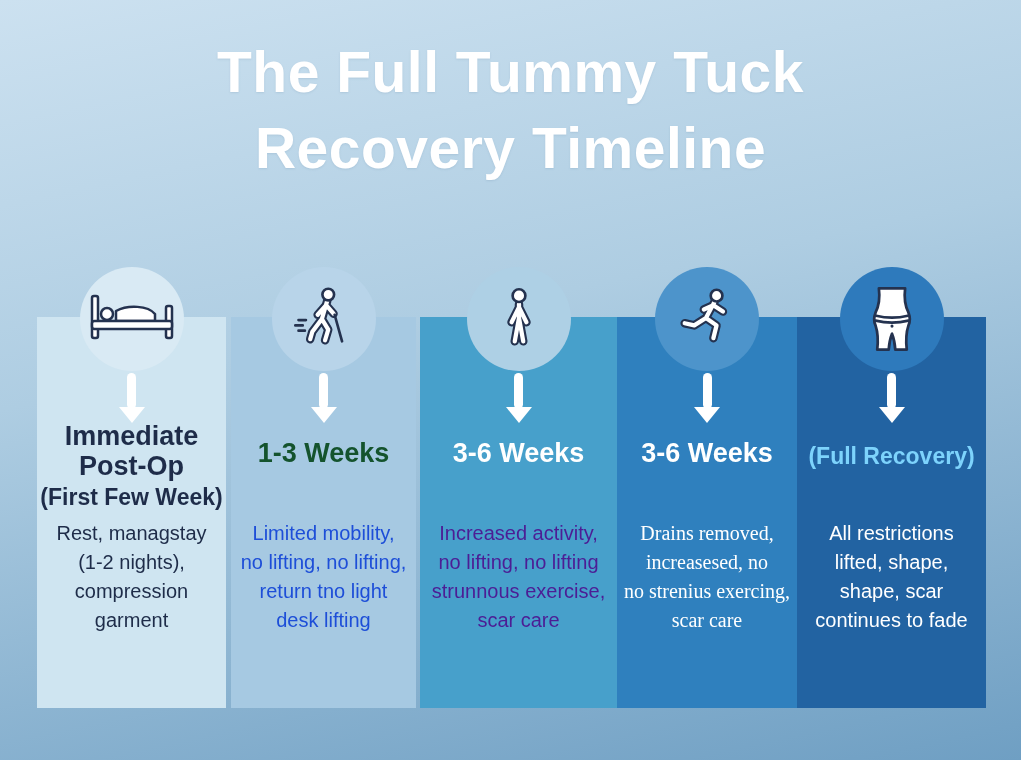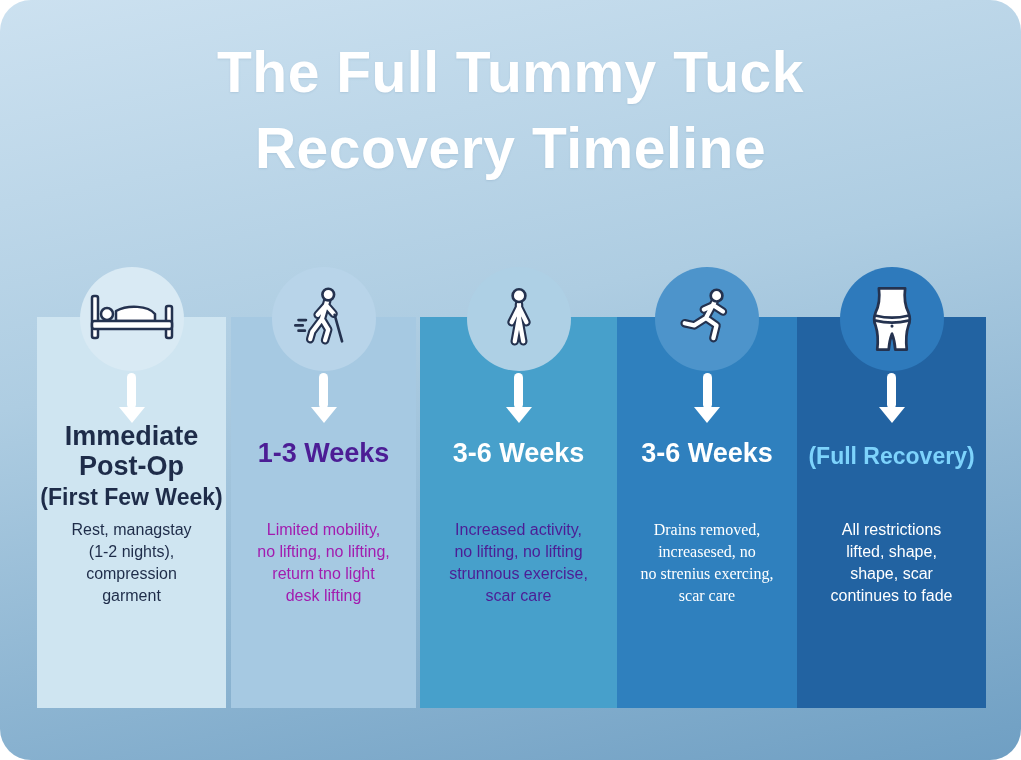--- a/index.html
+++ b/index.html
@@ -3,21 +3,20 @@
 <meta charset="utf-8">
 <style>
   html, body { margin: 0; padding: 0; }
   body {
     width: 1021px; height: 760px; overflow: hidden;
     font-family: "Liberation Sans", sans-serif;
   }
   .canvas {
     position: relative; width: 1021px; height: 760px;
     background: linear-gradient(168deg, #cce1f0 0%, #aecde2 42%, #6f9fc3 100%);
-    border-radius: 31px;
   }
   .title {
     position: absolute; top: 34px; left: 0; width: 100%;
     text-align: center; color: #ffffff; font-weight: bold;
     font-size: 57px; line-height: 76px; white-space: pre-line;
     letter-spacing: 0.5px;
     text-shadow: 0 1px 2px rgba(120,150,180,0.25);
   }
   .col {
     position: absolute; top: 317px; height: 391px;
@@ -53,21 +52,21 @@
   .col2 .heading-block, .col3 .heading-block, .col4 .heading-block { top: 121px; }
   .col5 .heading-block { top: 123px; }
   .heading {
     font-size: 27px; font-weight: bold; line-height: 30px; white-space: pre-line;
   }
   .subheading {
     font-size: 23px; font-weight: 600; line-height: 28px; margin-top: 2px; text-align: center;
   }
   .body-text {
     position: absolute; top: 202px; left: -10px; right: -10px;
-    text-align: center; font-size: 16px; line-height: 22px;
+    text-align: center; font-size: 20px; line-height: 29px;
     white-space: pre-line;
   }
   .icon-svg { display: block; }
 </style>
 </head>
 <body>
 
 <div class="canvas" style="background: linear-gradient(168deg, rgb(204, 225, 240) 0%, rgb(174, 205, 226) 42%, rgb(111, 159, 195) 100%);">
 
   <div class="title" style="color: rgb(255, 255, 255);">The Full Tummy Tuck
@@ -110,23 +109,23 @@
         <circle cx="36" cy="9" r="5.5" fill="#ffffff" stroke="#24324f" stroke-width="2.5"></circle>
         <path d="M42 28 L49 53" stroke="#24324f" stroke-width="2.5"></path>
         <path d="M8 33 H15 M5 38 H12 M8 43 H14" stroke="#24324f" stroke-width="2.5"></path>
       </svg>
     </div>
     <div class="arrow">
       <div class="stem"></div>
       <div class="head"></div>
     </div>
     <div class="heading-block">
-      <div class="heading" style="color: #4c1d95;">1-3 Weeks</div>
-    </div>
-    <div class="body-text" style="color: #a21caf;">Limited mobility,
+      <div class="heading" style="color: #14532d;">1-3 Weeks</div>
+    </div>
+    <div class="body-text" style="color: #1d4ed8;">Limited mobility,
 no lifting, no lifting,
 return tno light
 desk lifting</div>
   </section>
 
   <section class="col col3" style="background-color: rgb(71, 160, 203);">
     <div class="circle" style="background-color: rgb(174, 208, 229);">
       <svg class="icon-svg" width="68" height="68" viewBox="0 0 64 64" fill="none" stroke-linecap="round" stroke-linejoin="round">
         <g stroke="#24324f" stroke-width="8">
           <path d="M32 18 V31 M32 21 L25 35 M32 21 L39 35 M32 31 L28 53 M32 31 L36 53"></path>

